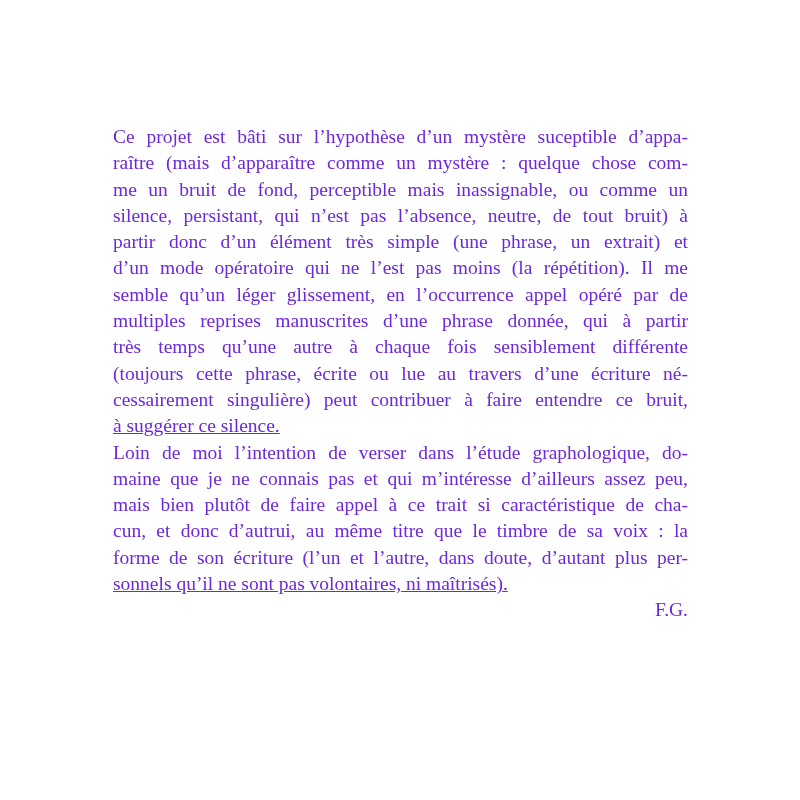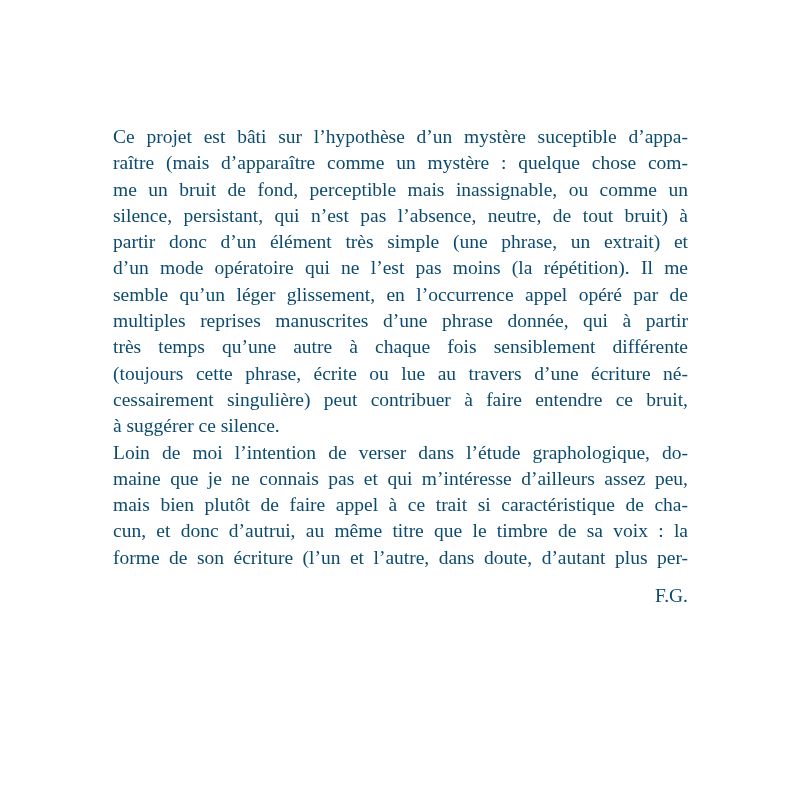--- a/index.html
+++ b/index.html
@@ -6,44 +6,44 @@
     margin: 0;
     padding: 0;
     background: #ffffff;
   }
   .page {
     position: relative;
     width: 800px;
     height: 800px;
     background: #ffffff;
     font-family: "Liberation Serif", "DejaVu Serif", serif;
-    color: #0c4a6e;
+    color: #6d28d9;
     overflow: hidden;
   }
   .text-block {
     position: absolute;
     left: 113px;
     top: 124px;
     width: 575px;
   }
   .line {
     font-size: 19.5px;
     line-height: 26.3px;
     text-align: justify;
     text-align-last: justify;
     white-space: normal;
   }
   .line.last {
     text-align-last: left;
+    text-decoration: underline;
   }
   .signature {
     font-size: 19.5px;
     line-height: 26.3px;
     text-align: right;
-    margin-top: 12px;
   }
 </style>
 </head>
 <body>
 
 <div class="page">
   <div class="text-block">
 
     <div>
       <div class="line">Ce projet est bâti sur l’hypothèse d’un mystère suceptible d’appa-</div>
@@ -59,18 +59,19 @@
       <div class="line">cessairement singulière) peut contribuer à faire entendre ce bruit,</div>
       <div class="line last">à suggérer ce silence.</div>
     </div>
 
     <div>
       <div class="line">Loin de moi l’intention de verser dans l’étude graphologique, do-</div>
       <div class="line">maine que je ne connais pas et qui m’intéresse d’ailleurs assez peu,</div>
       <div class="line">mais bien plutôt de faire appel à ce trait si caractéristique de cha-</div>
       <div class="line">cun, et donc d’autrui, au même titre que le timbre de sa voix : la</div>
       <div class="line">forme de son écriture (l’un et l’autre, dans doute, d’autant plus per-</div>
+      <div class="line last">sonnels qu’il ne sont pas volontaires, ni maîtrisés).</div>
     </div>
 
     <div class="signature">F.G.</div>
 
   </div>
 </div>
 
 </body></html>

